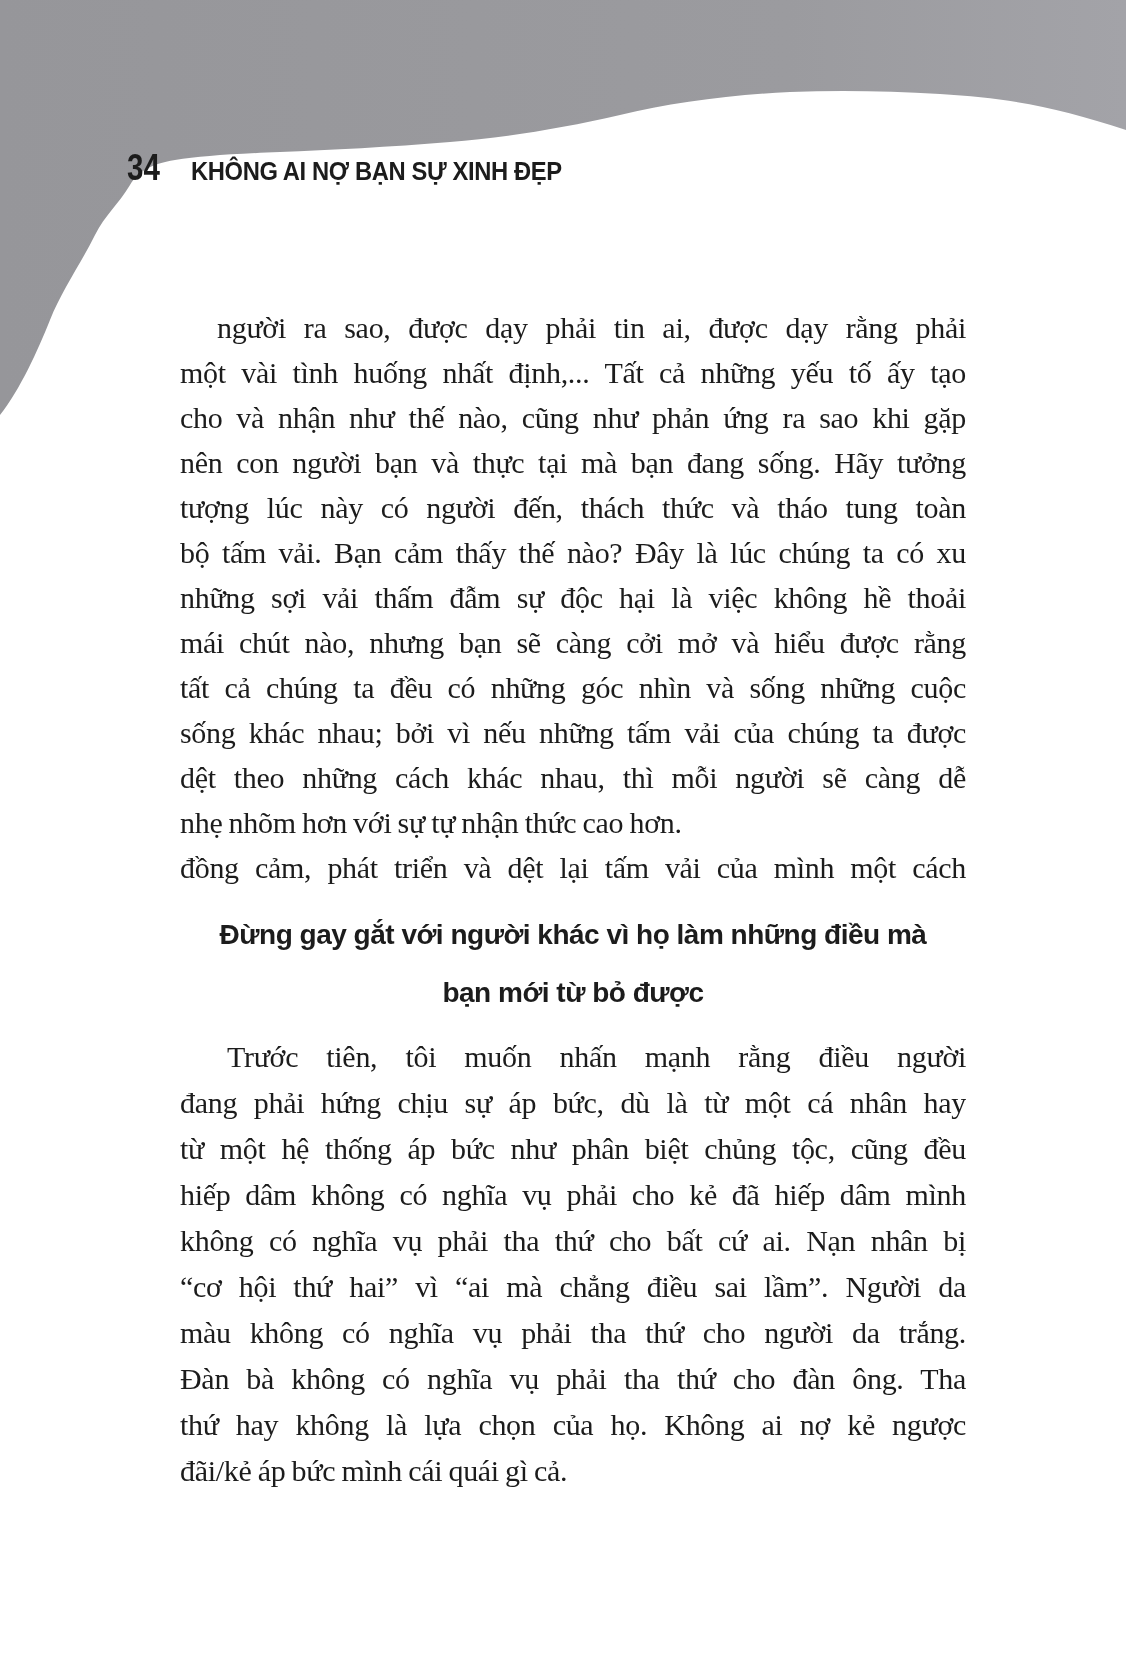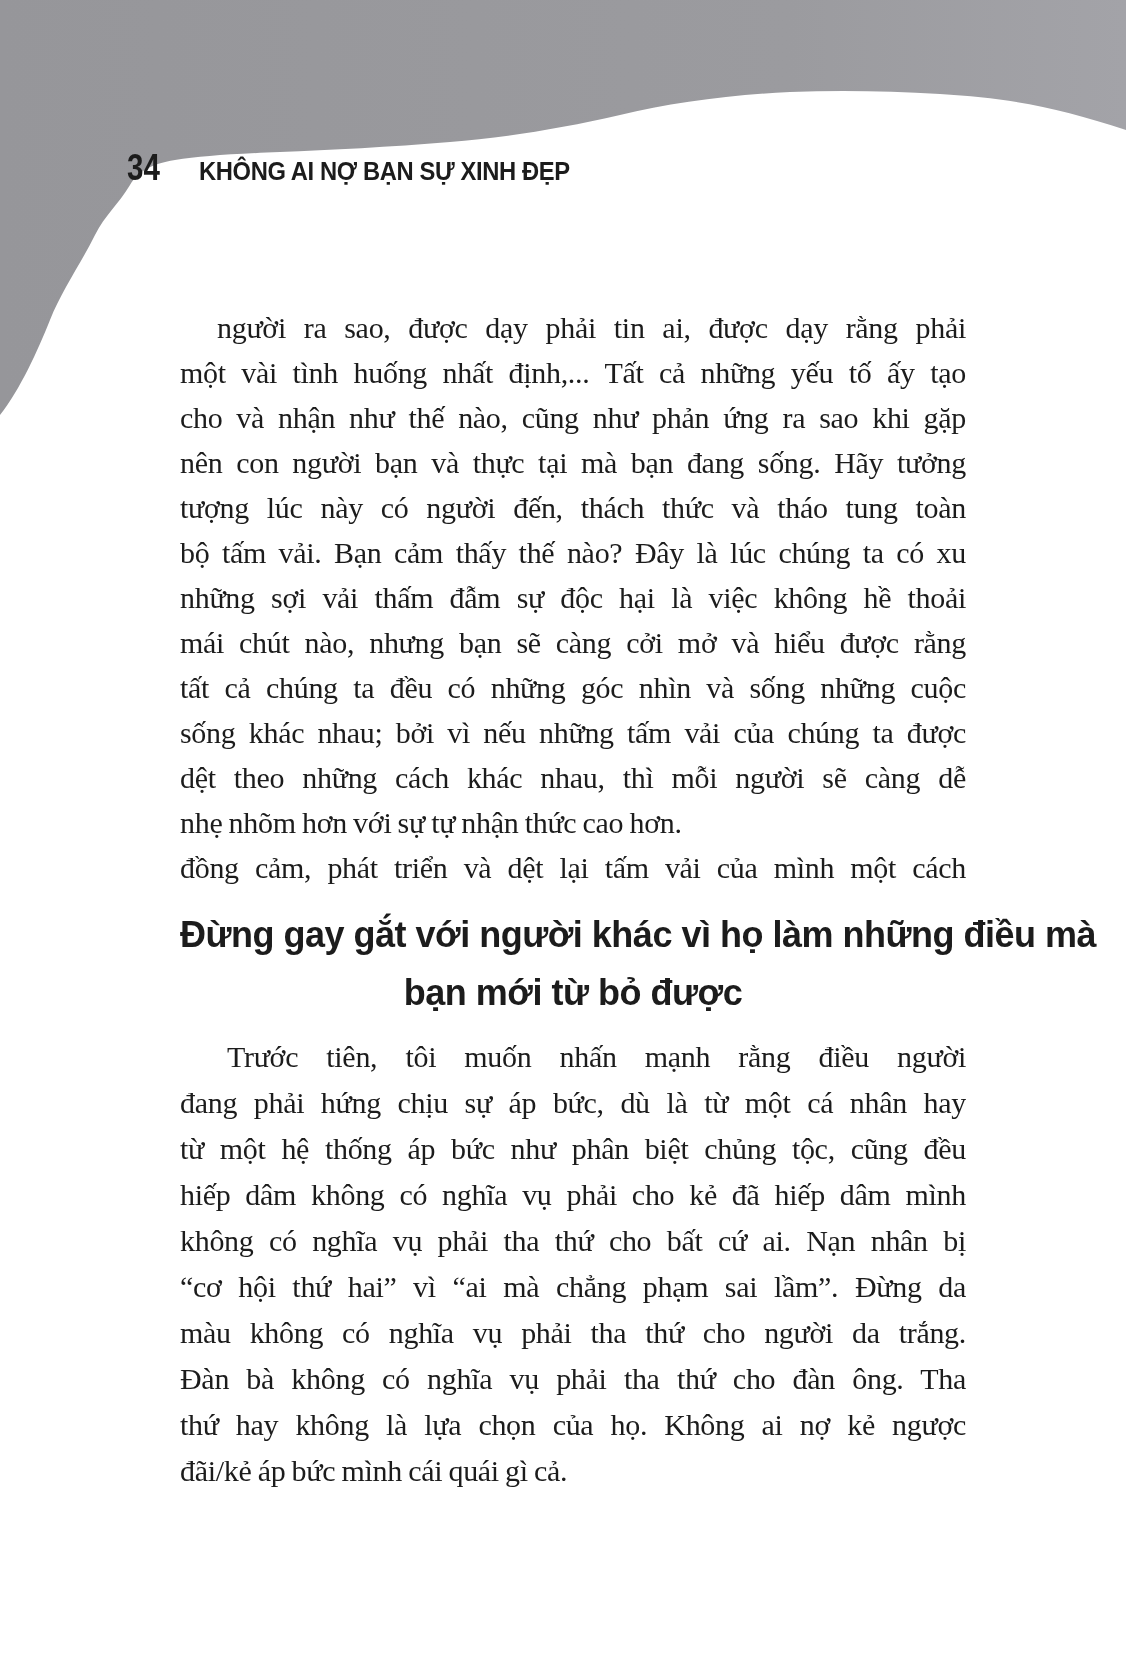--- a/index.html
+++ b/index.html
@@ -7,21 +7,21 @@
     position:relative;
     width:1126px;height:1662px;
     background:#ffffff;
     overflow:hidden;
     font-family:"Liberation Serif","DejaVu Serif",serif;
     color:#1c1c1c;
   }
   .swoosh{position:absolute;top:0;left:0;display:block;}
   .header{
     position:absolute;left:127px;top:150px;
-    display:flex;align-items:baseline;gap:32px;
+    display:flex;align-items:baseline;gap:24px;
     white-space:nowrap;
   }
   .pagenum{
     display:inline-block;
     font-family:"Liberation Sans",sans-serif;
     font-weight:bold;font-size:36px;line-height:36px;
     transform:scaleX(.82);transform-origin:0 80%;
   }
   .runtitle{
     display:inline-block;
@@ -43,21 +43,21 @@
   .bl.last{text-align:left;}
   .i1{text-indent:37px;margin-top:45px;}
   .i2{text-indent:47px;}
   .heading{
     position:absolute;left:180px;top:906px;width:786px;
     text-align:center;
     font-family:"Liberation Sans",sans-serif;font-weight:bold;
   }
   .hl{
     height:58px;line-height:58px;
-    font-size:36px;letter-spacing:-.5px;
+    font-size:28px;letter-spacing:-.5px;
     white-space:nowrap;
   }
 </style>
 </head>
 <body>
 
 <div class="page">
 
   <svg class="swoosh" width="1126" height="440" viewBox="0 0 1126 440" aria-hidden="true">
     <defs>
@@ -105,20 +105,20 @@
     <div class="hl">Đừng gay gắt với người khác vì họ làm những điều mà</div>
     <div class="hl">bạn mới từ bỏ được</div>
   </div>
 
   <div class="para p2">
     <div class="bl j i2">Trước tiên, tôi muốn nhấn mạnh rằng điều người</div>
     <div class="bl j">đang phải hứng chịu sự áp bức, dù là từ một cá nhân hay</div>
     <div class="bl j">từ một hệ thống áp bức như phân biệt chủng tộc, cũng đều</div>
     <div class="bl j">hiếp dâm không có nghĩa vụ phải cho kẻ đã hiếp dâm mình</div>
     <div class="bl j">không có nghĩa vụ phải tha thứ cho bất cứ ai. Nạn nhân bị</div>
-    <div class="bl j">“cơ hội thứ hai” vì “ai mà chẳng phạm sai lầm”. Đừng da</div>
+    <div class="bl j">“cơ hội thứ hai” vì “ai mà chẳng điều sai lầm”. Người da</div>
     <div class="bl j">màu không có nghĩa vụ phải tha thứ cho người da trắng.</div>
     <div class="bl j">Đàn bà không có nghĩa vụ phải tha thứ cho đàn ông. Tha</div>
     <div class="bl j">thứ hay không là lựa chọn của họ. Không ai nợ kẻ ngược</div>
     <div class="bl last">đãi/kẻ áp bức mình cái quái gì cả.</div>
   </div>
 
 </div>
 
 </body></html>

